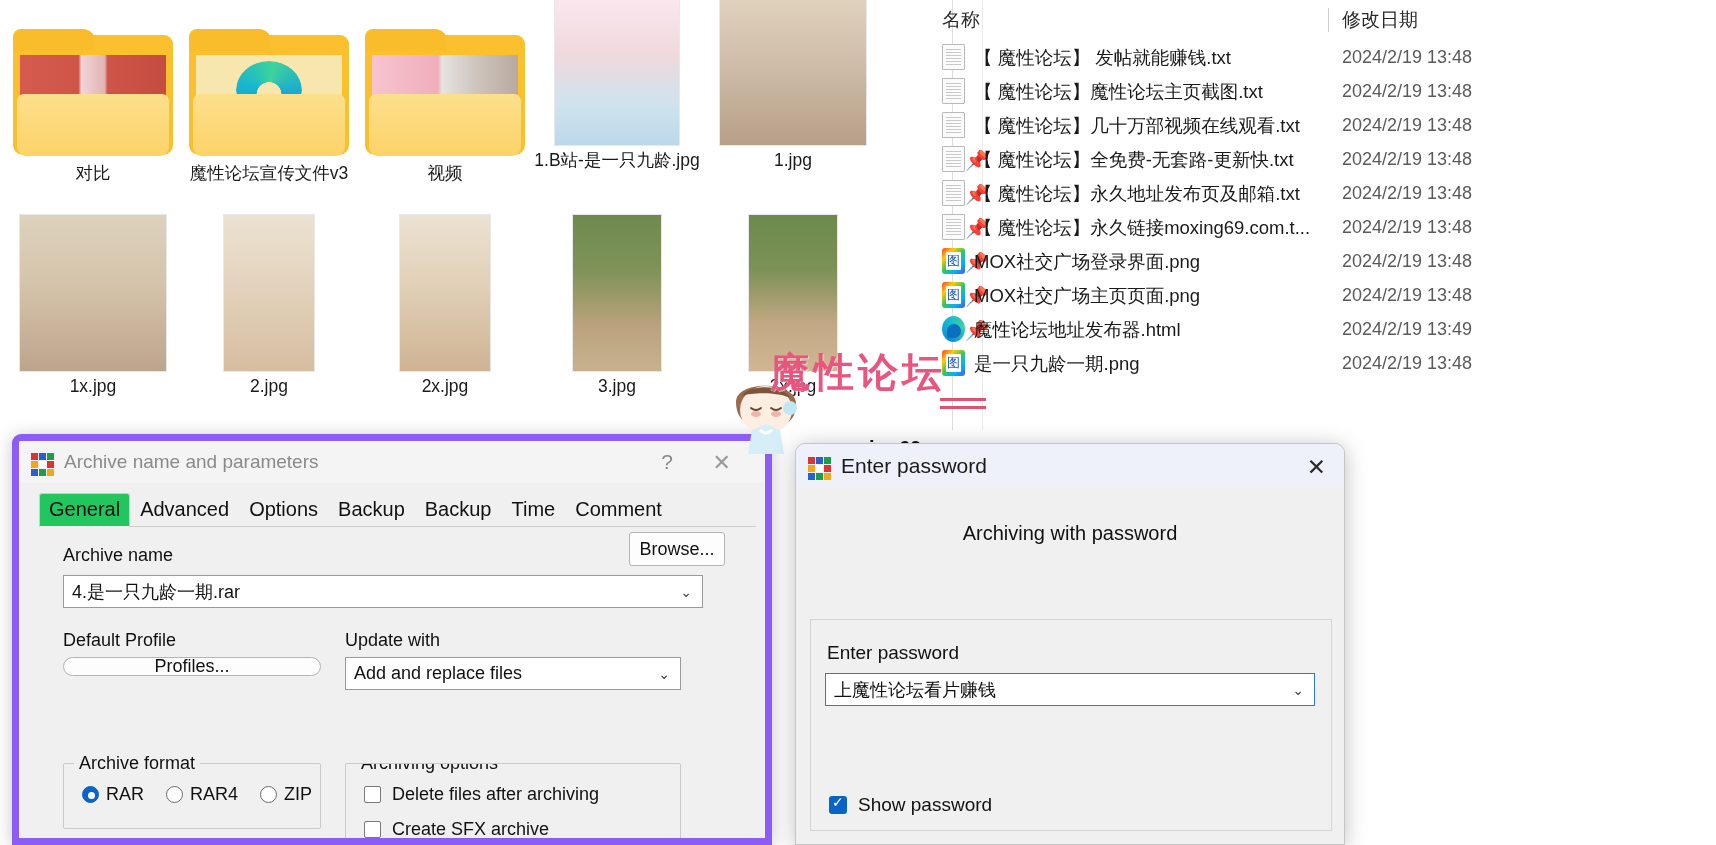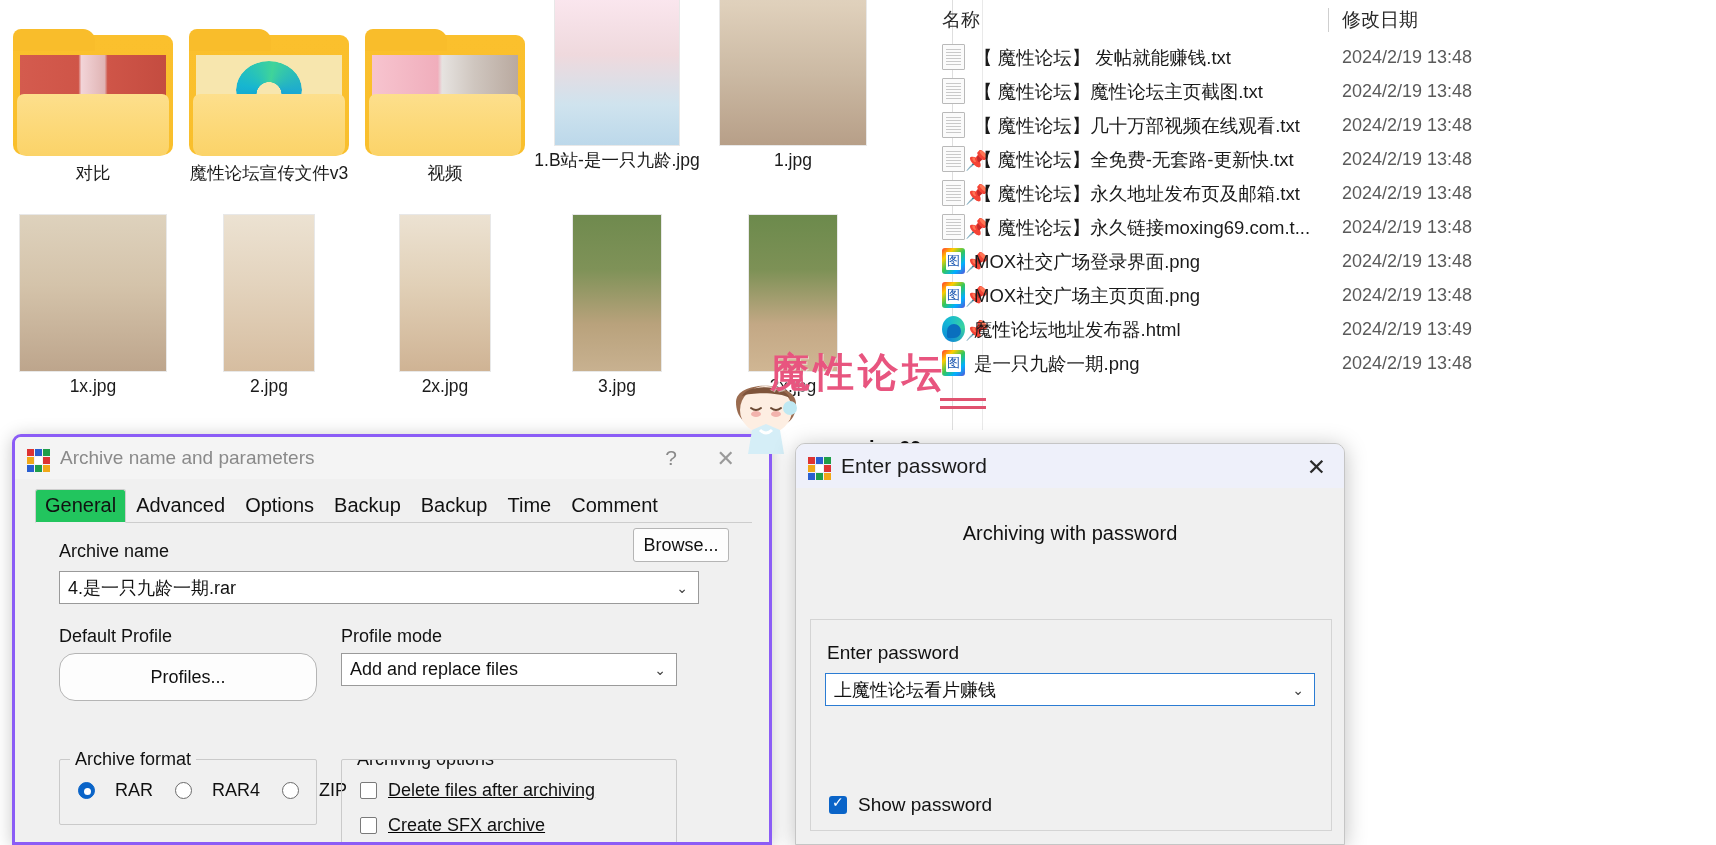--- a/index.html
+++ b/index.html
@@ -111,21 +111,21 @@
     width:22px; height:22px; margin-bottom:12px; color:#8b8f96; font-size:19px;
     line-height:22px; text-align:center;
   }
   .vsep { position:absolute; left:-38px; top:0; width:1px; height:430px; background:#dedede; }
   .vsep2 { position:absolute; left:-8px; top:0; width:1px; height:430px; background:#e9e9e9; }
 
   
   .winrar {
     position:absolute; left:12px; top:434px; width:760px; height:411px;
     background:#f0f0f0;
-    border:3px solid #8b5cf6; border-radius:9px 9px 0 0;
+    border:7px solid #8b5cf6; border-radius:9px 9px 0 0;
     box-shadow:0 2px 18px rgba(0,0,0,.22);
     overflow:hidden;
   }
   .wr-title {
     height:42px; background:#f4f4f4; display:flex; align-items:center;
     padding:0 6px 0 12px; position:relative;
   }
   .rar-icon { width:23px; height:23px; position:relative; flex:none; }
   .rar-icon i {
     position:absolute; width:7px; height:7px; display:block;
@@ -163,21 +163,21 @@
     background:#fdfdfd; border:1px solid #b5b5b5; border-radius:3px;
     font-size:18px; color:#111; display:flex; align-items:center; justify-content:center;
   }
   .group {
     border:1px solid #cacaca; border-radius:2px; position:relative;
   }
   .group > .gtitle {
     position:absolute; top:-11px; left:10px; background:#f0f0f0; padding:0 5px;
     font-size:18px; color:#111;
   }
-  .radio { display:flex; align-items:center; gap:20px; font-size:18px; color:#111;}
+  .radio { display:flex; align-items:center; gap:7px; font-size:18px; color:#111;}
   .radio .dot {
     width:17px; height:17px; border-radius:50%; border:1px solid #6b6b6b; background:#fff;
     position:relative; flex:none;
   }
   .radio.on .dot { border-color:#0a64c8; background:#0a64c8; }
   .radio.on .dot:after{
     content:""; position:absolute; left:5px; top:5px; width:7px; height:7px;
     border-radius:50%; background:#fff;
   }
   .cb { display:flex; align-items:center; gap:11px; font-size:18px; color:#111; }
@@ -479,23 +479,23 @@
 
       <div style="position:relative;margin:0 0 0 24px;width:640px;">
         <div class="fld">
           <span>4.是一只九龄一期.rar</span>
           <span class="chev">⌄</span>
         </div>
       </div>
 
       <div style="position:relative;margin-top:22px;">
         <div class="lbl" style="position:absolute;left:24px;top:0;">Default Profile</div>
-        <div class="lbl" style="position:absolute;left:306px;top:0;">Profile mode</div>
-
-        <div class="btn" style="position:absolute;left:24px;top:27px;width:258px;height:48px;border-radius:16px;">Profiles...</div>
+        <div class="lbl" style="position:absolute;left:306px;top:0;">Update with</div>
+
+        <div class="btn" style="position:absolute;left:24px;top:27px;width:258px;height:19px;border-radius:16px;">Profiles...</div>
 
         <div class="fld" style="position:absolute;left:306px;top:27px;width:336px;">
           <span>Add and replace files</span>
           <span class="chev">⌄</span>
         </div>
       </div>
 
       <div class="group" style="position:absolute;left:44px;top:236px;width:258px;height:66px;">
         <div class="gtitle">Archive format</div>
         <div style="display:flex;gap:22px;padding:20px 0 0 18px;" id="formats">
@@ -509,21 +509,21 @@
             </div>
             <div class="radio">
               <span class="dot"></span>
               <span>ZIP</span>
             </div>
           </div>
       </div>
 
       <div class="group" style="position:absolute;left:326px;top:236px;width:336px;height:132px;overflow:hidden;">
         <div class="gtitle">Archiving options</div>
-        <div style="padding:20px 0 0 18px;text-decoration:underline;" id="archopts">
+        <div style="padding:20px 0 0 18px;" id="archopts">
             <div class="cb" style="margin-bottom: 14px;">
               <span class="box"></span>
               <span>Delete files after archiving</span>
             </div>
             <div class="cb" style="margin-bottom: 14px;">
               <span class="box"></span>
               <span>Create SFX archive</span>
             </div>
           </div>
       </div>

